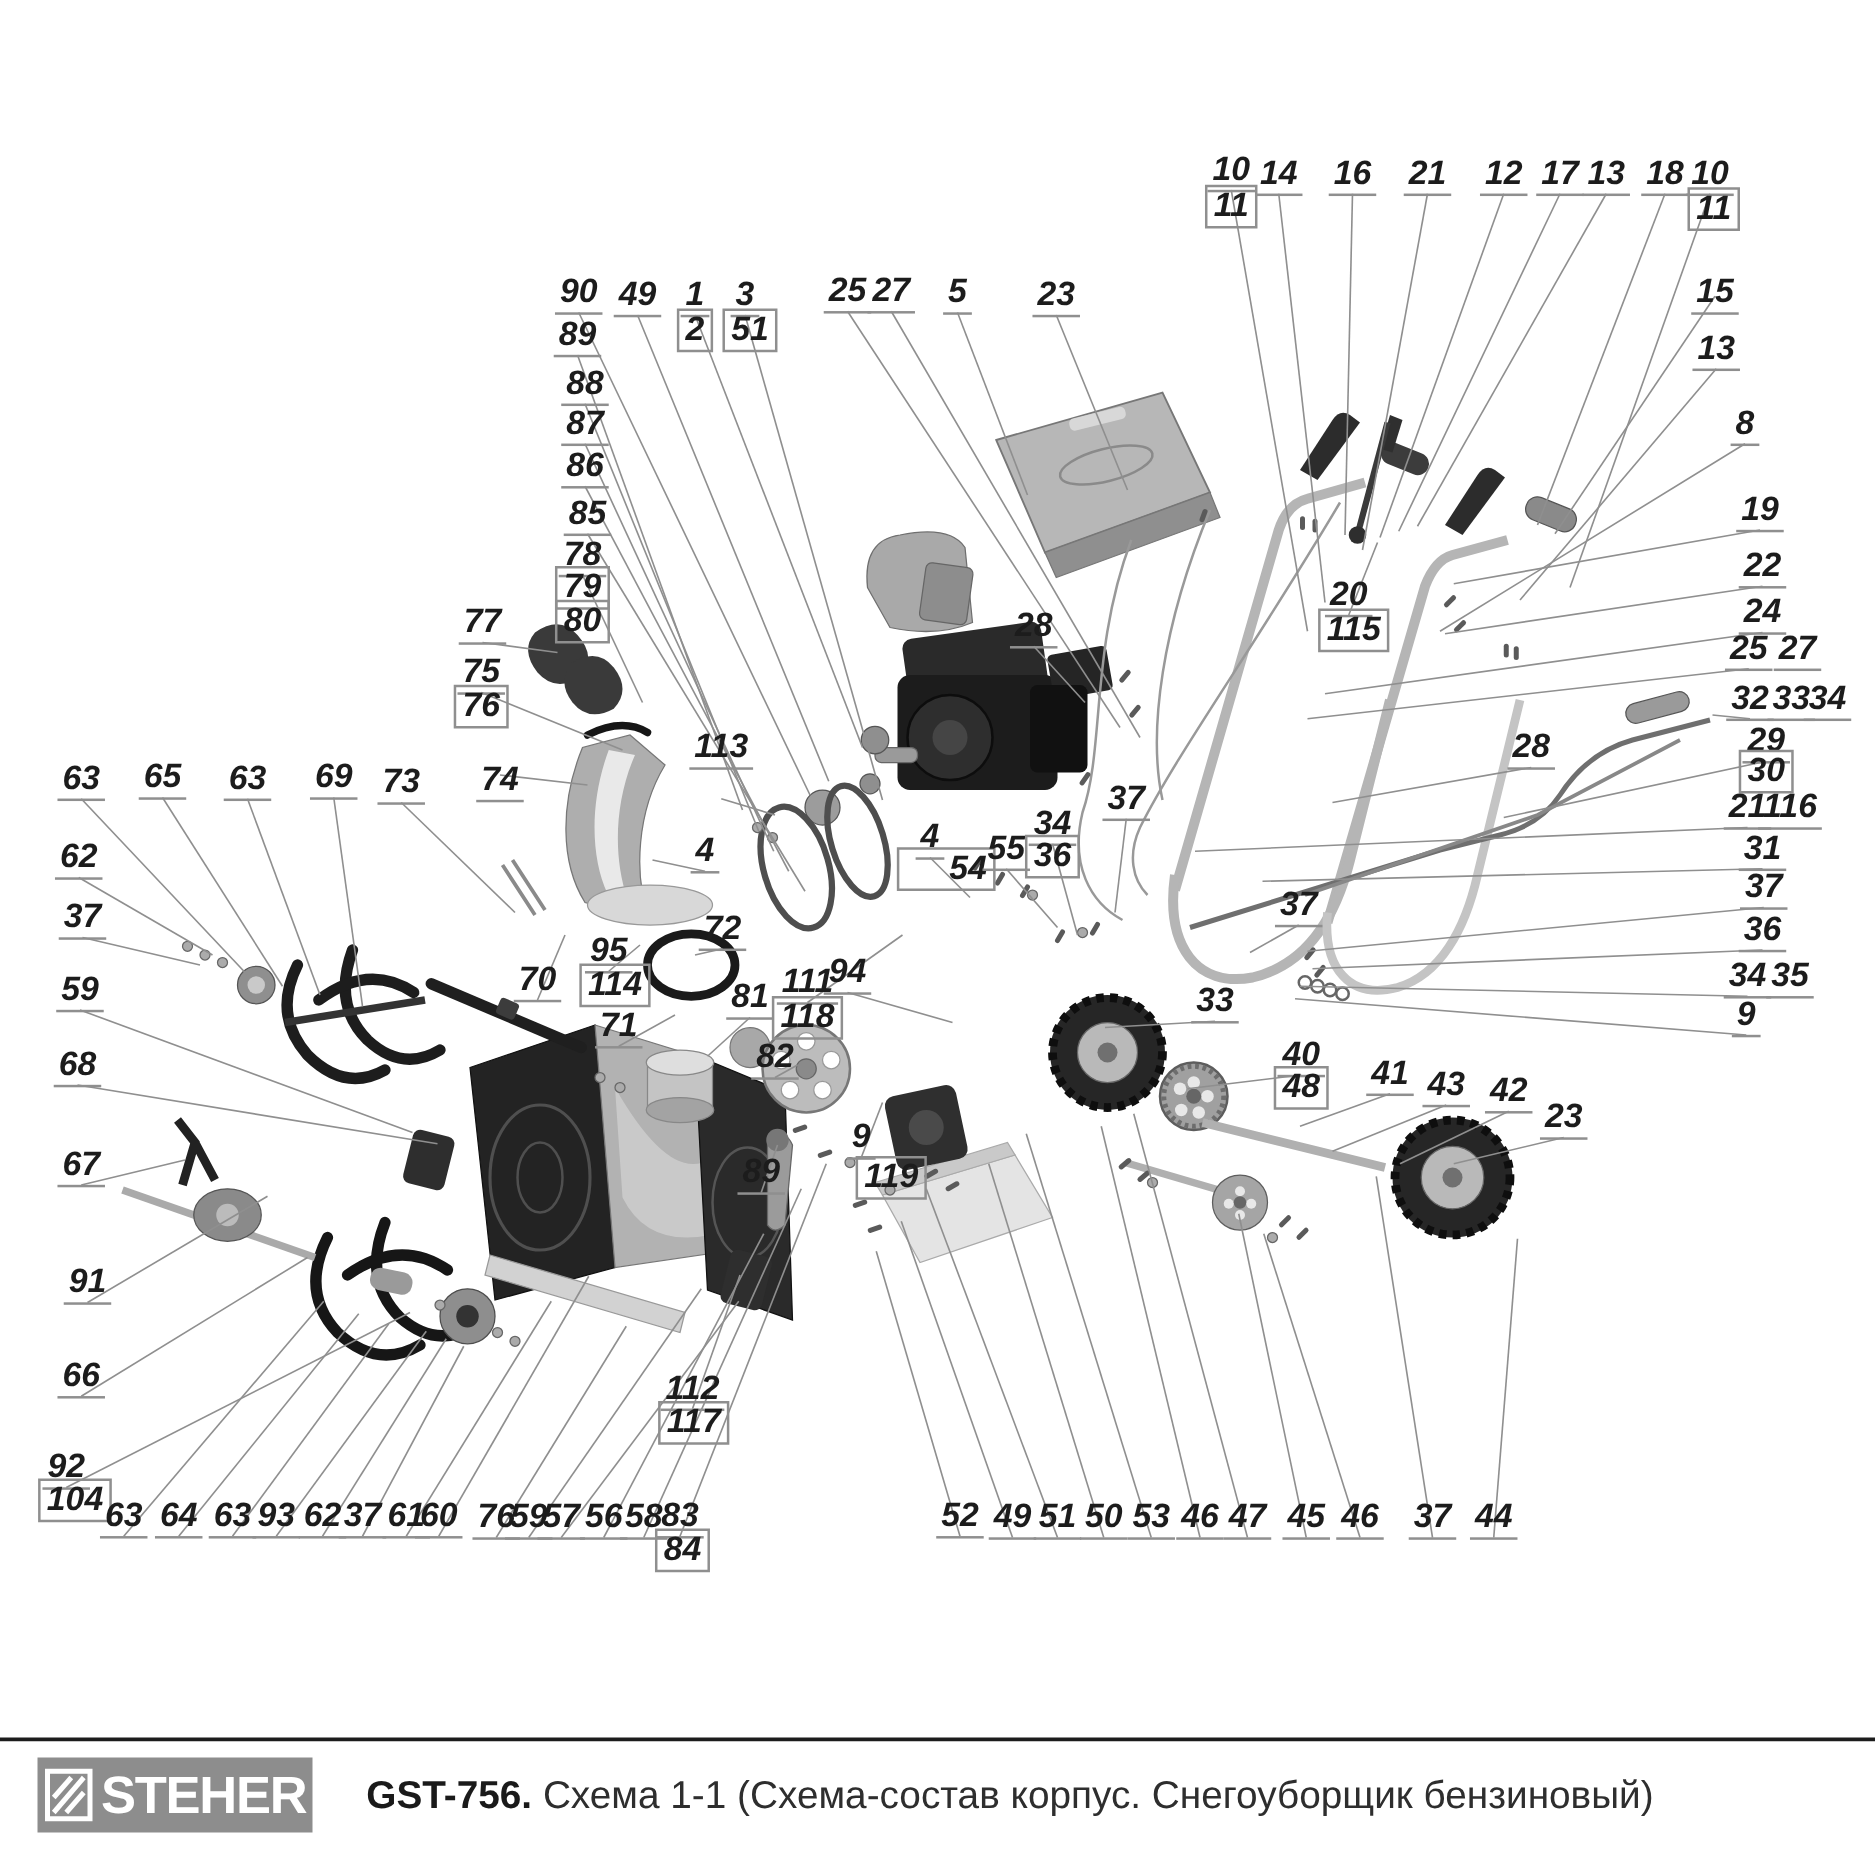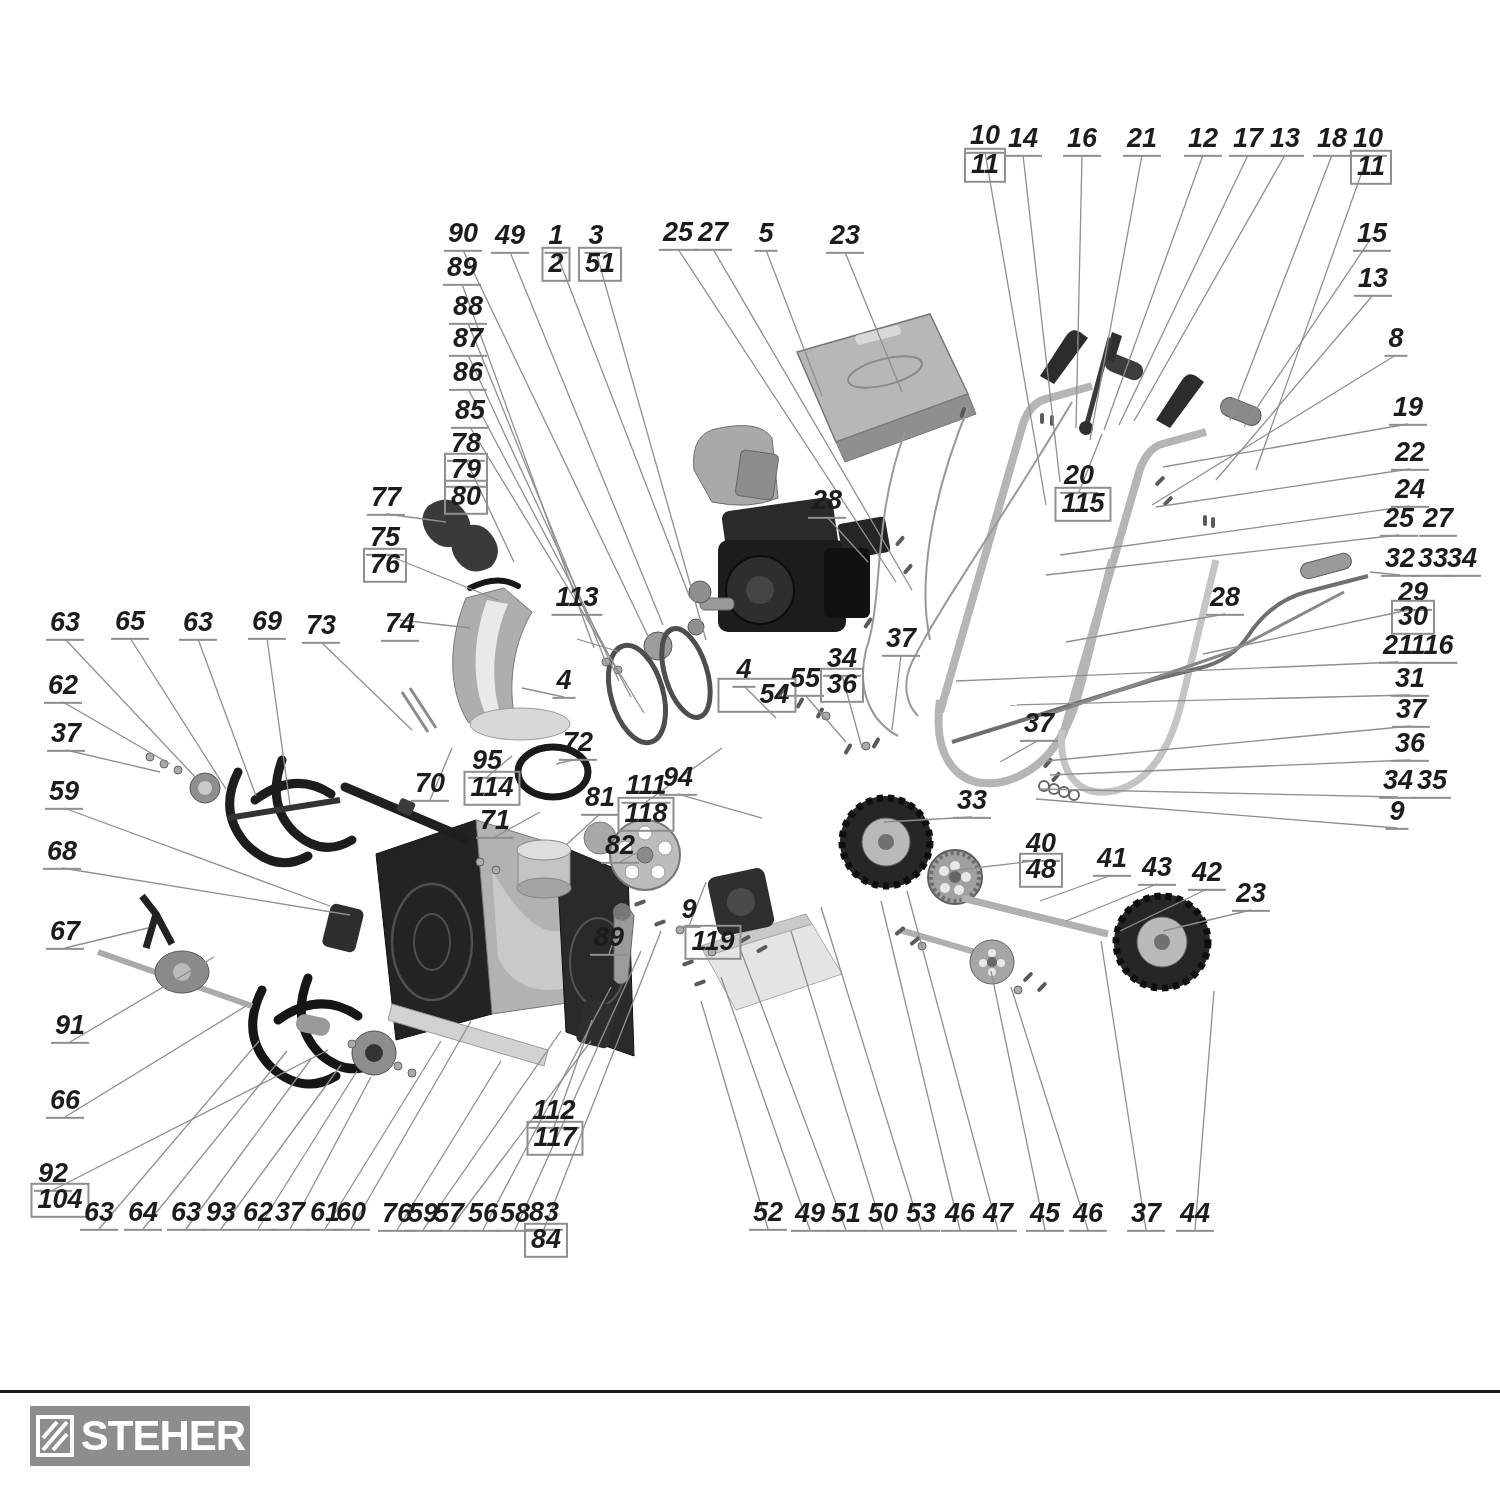--- a/index.html
+++ b/index.html
@@ -506,13 +506,16 @@
   <div class="rule"></div>
   <div class="logo">
     <svg width="40" height="44">
       <rect x="3" y="3" width="34" height="38" fill="none" stroke="#fff" stroke-width="4"></rect>
       <line x1="8" y1="36" x2="32" y2="8" stroke="#fff" stroke-width="4"></line>
       <line x1="8" y1="24" x2="22" y2="8" stroke="#fff" stroke-width="4"></line>
       <line x1="18" y1="36" x2="32" y2="20" stroke="#fff" stroke-width="4"></line>
     </svg>
     <span class="brand">STEHER</span>
   </div>
+  <div class="footer-title">
+    <span class="model">GST-756.</span><span class="subtitle"> Схема 1-1 (Схема-состав корпус. Снегоуборщик бензиновый)</span>
+  </div>
 </div>
 
 </body></html>

